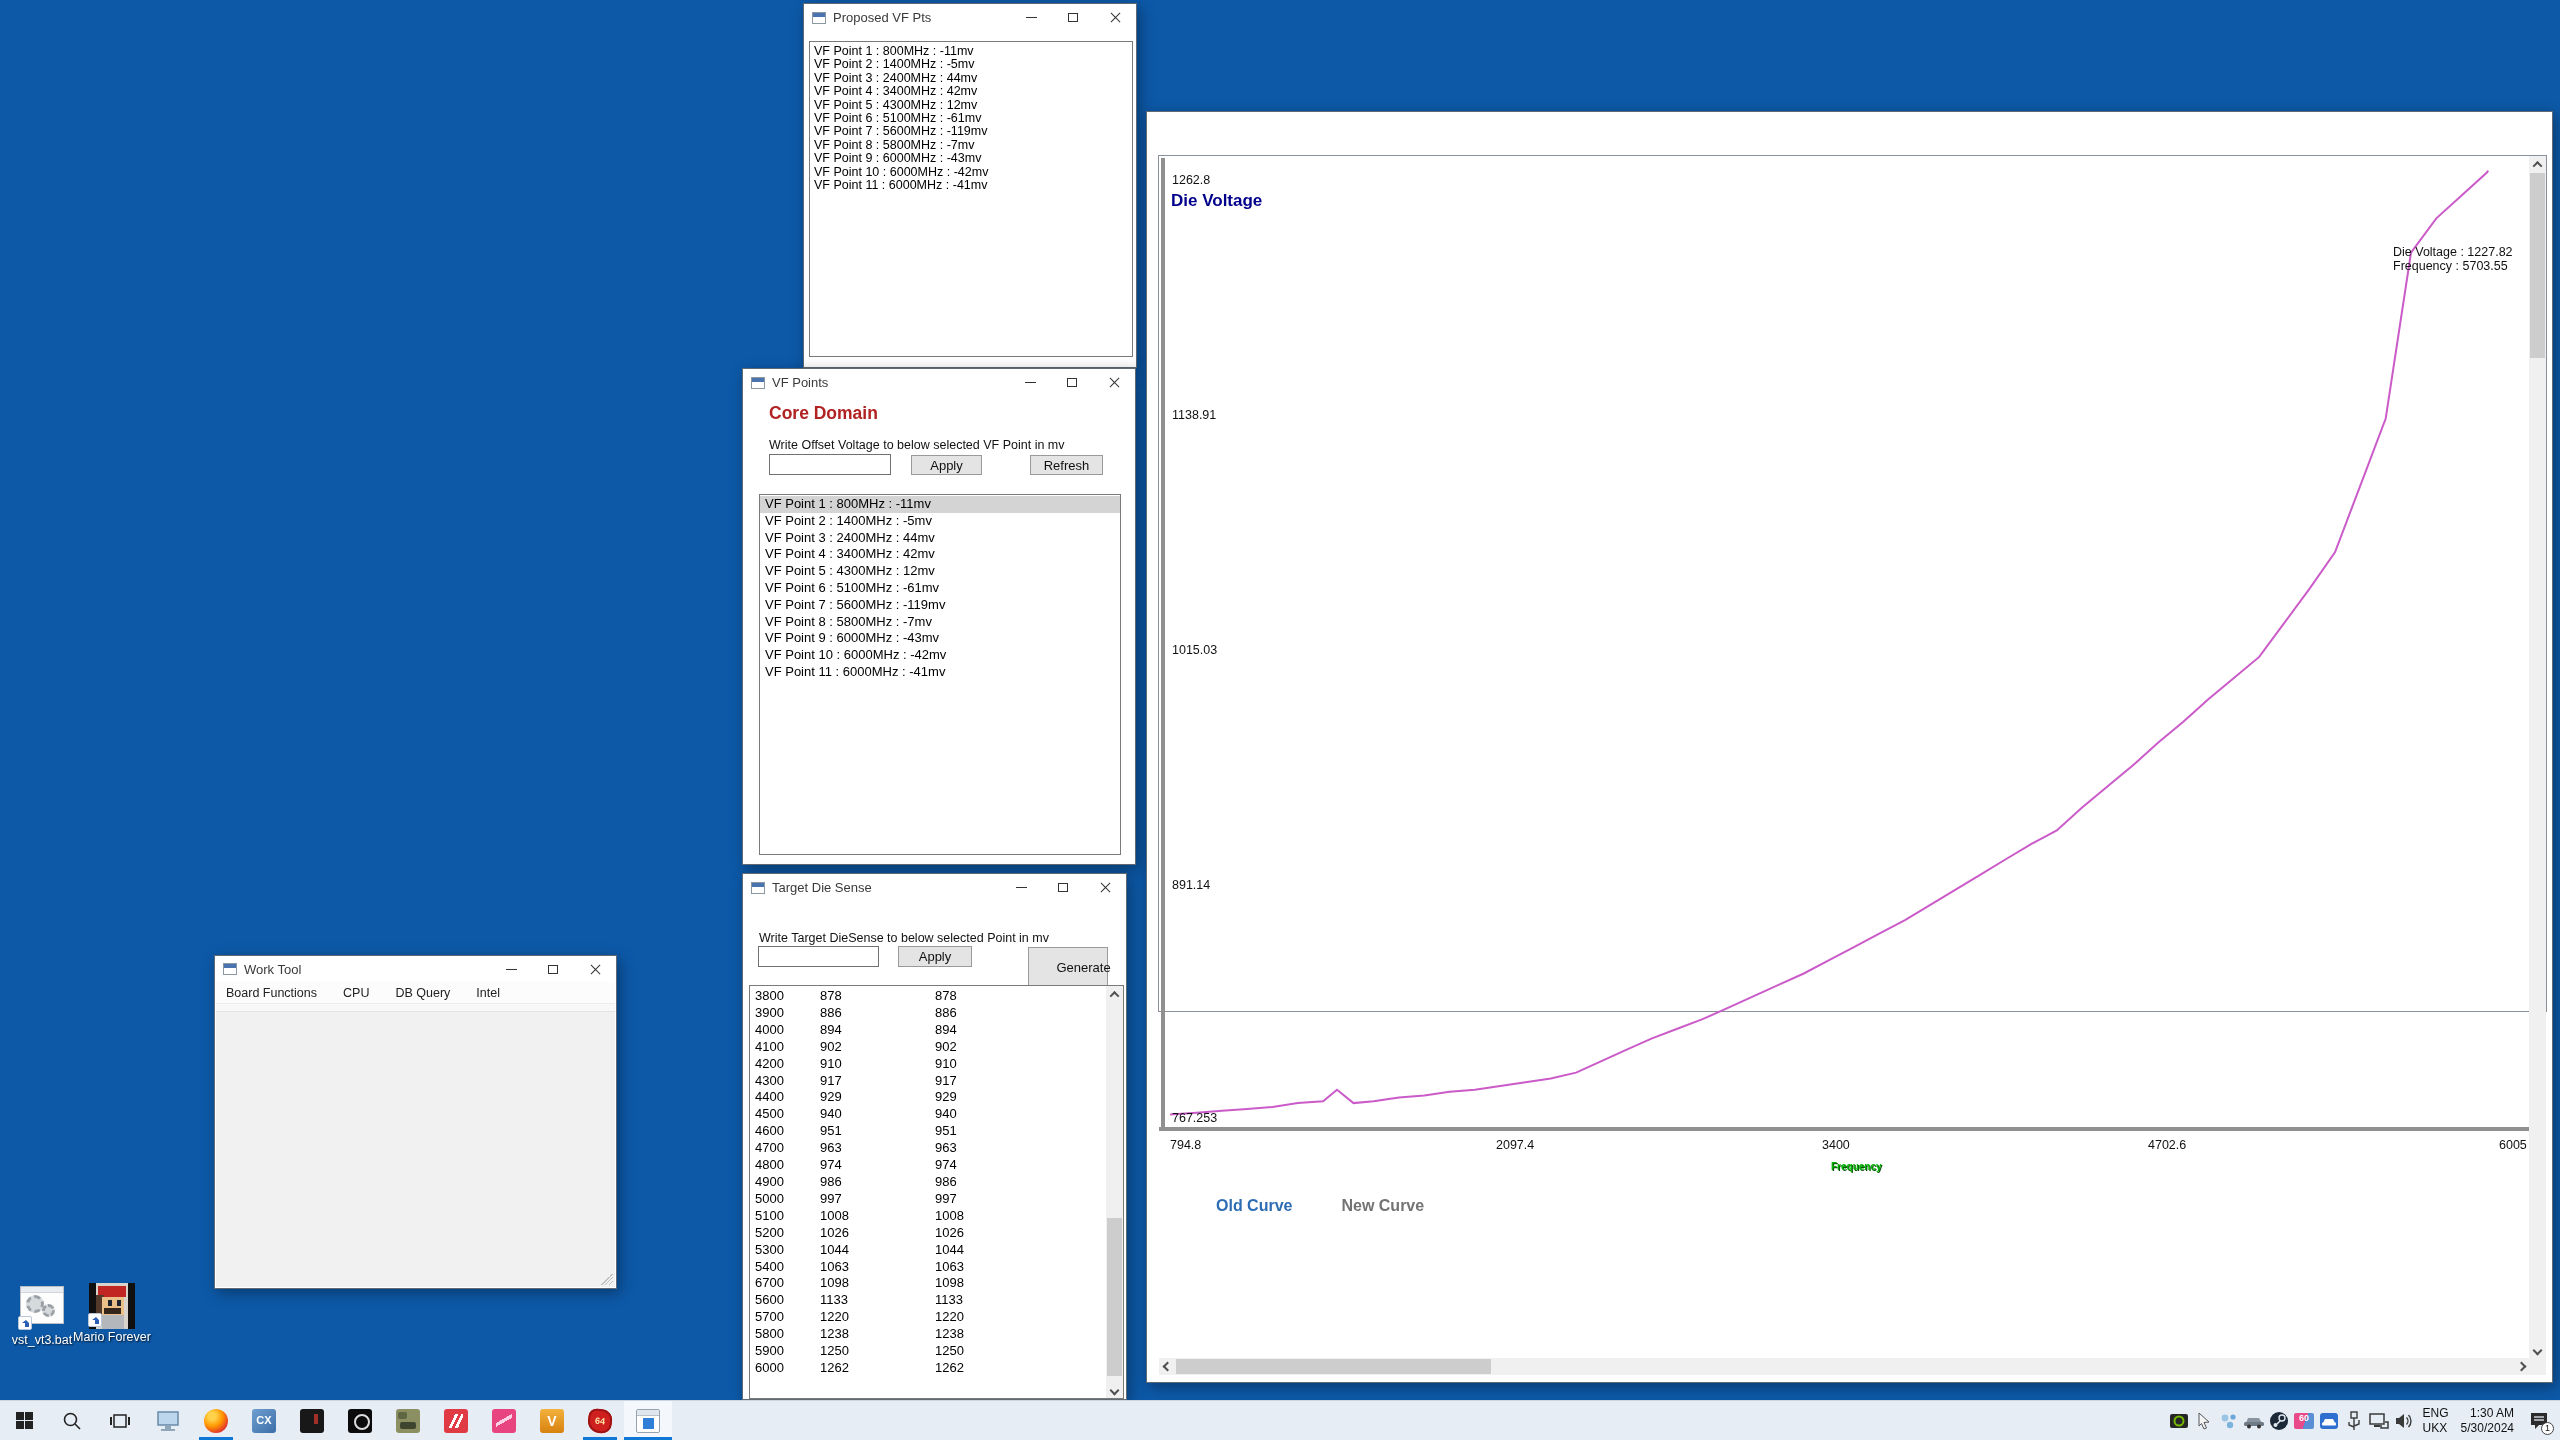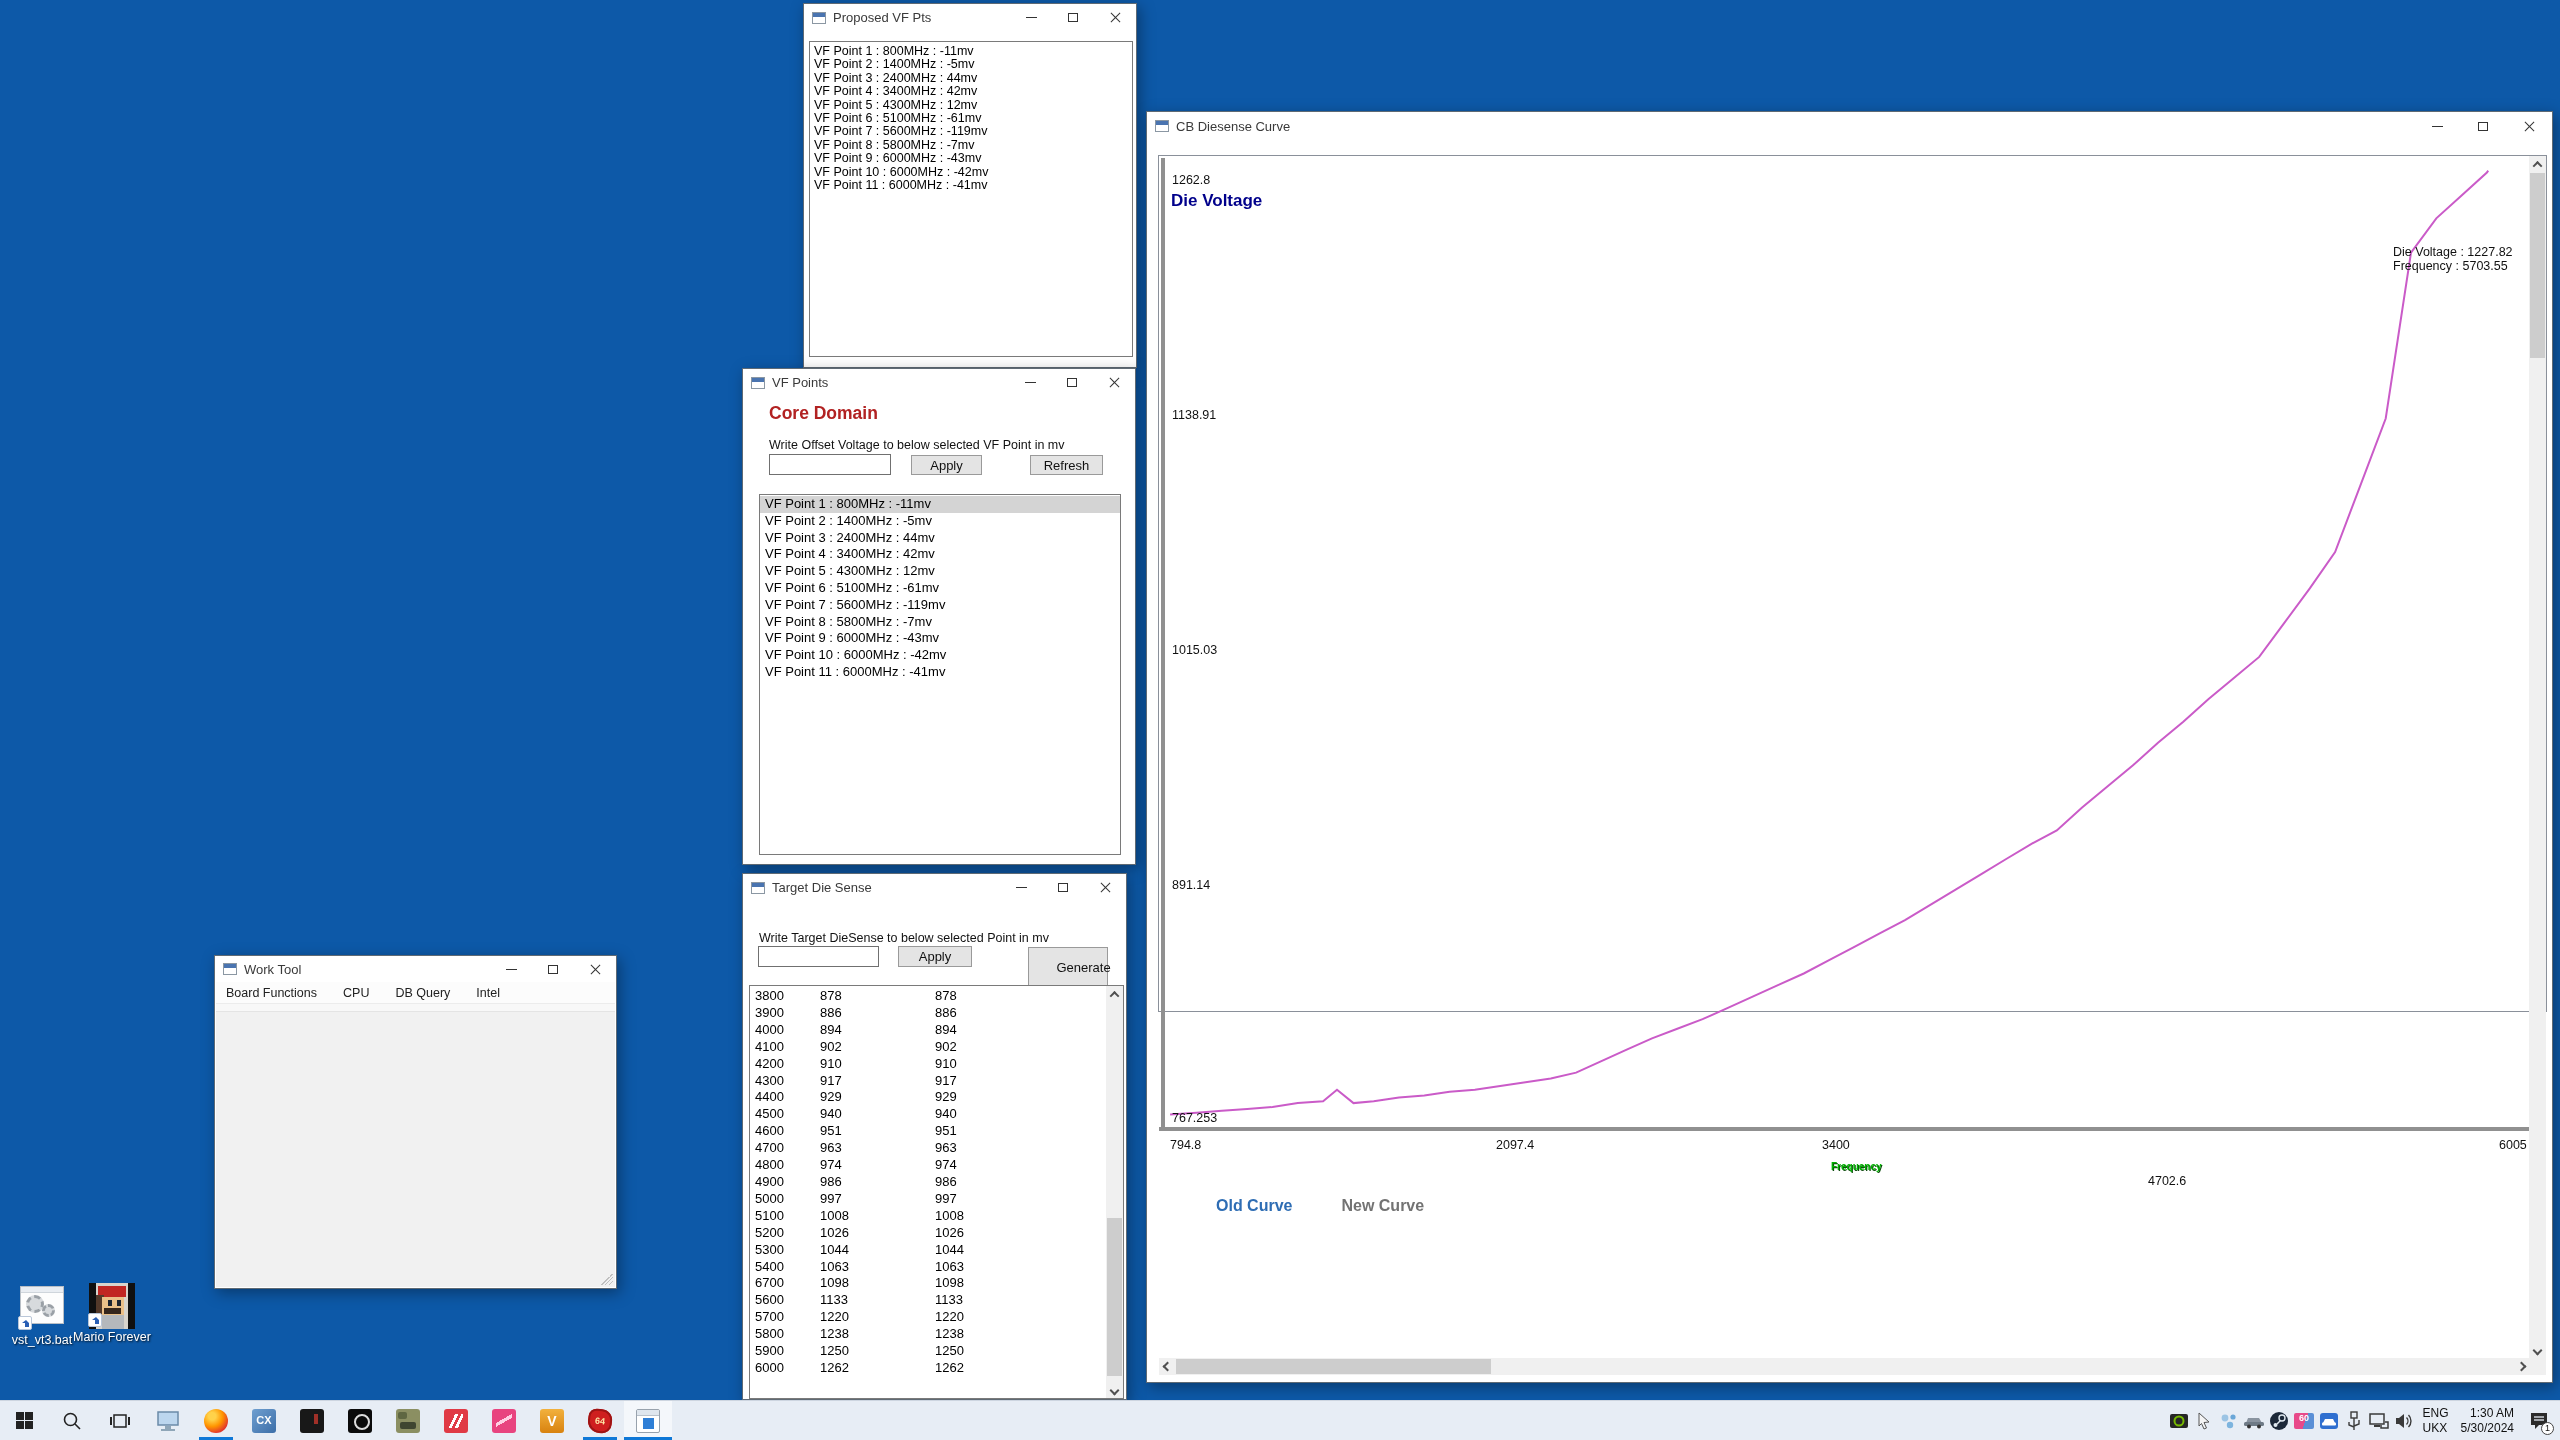--- a/index.html
+++ b/index.html
@@ -391,56 +391,41 @@
       <span class="menu-item">DB Query</span>
       <span class="menu-item">Intel</span>
     </div>
   <div id="work-content">
     <div id="work-strip"></div>
     <div id="work-grip"></div>
   </div>
 </div>
 
 <div class="win" id="win-cb">
-  <div class="tbar" style="height:28px;">
-    <div class="wicon"></div>
-    <div class="ttl">CB Diesense Curve</div>
-    <div class="tctrl">
-      <div class="tb" style="width:46px;">
-          <div class="g-min"></div>
-        </div>
-      <div class="tb" style="width:46px;">
-          <div class="g-max"></div>
-        </div>
-      <div class="tb" style="width:46px;">
-          <div class="g-close"></div>
-        </div>
-    </div>
-  </div>
 
   <div id="cb-frame">
     <div id="cb-axis-v"></div>
     <div id="cb-axis-h"></div>
 
     <svg id="cb-svg">
       <polyline fill="none" stroke-width="2" points="11.1,958.6 37.6,956.7 62.9,954.8 88.2,952.9 113.5,951.0 138.8,947.1 164.1,945.2 178.0,933.8 194.5,947.1 214.7,945.2 240.0,941.4 265.3,939.5 290.6,935.7 315.9,933.8 341.2,930.0 366.5,926.2 391.8,922.4 417.1,916.6 442.4,905.2 467.7,893.7 493.0,882.3 518.3,872.8 543.6,863.2 568.9,851.8 594.2,840.3 619.5,828.9 644.8,817.5 670.1,804.1 695.4,790.8 720.7,777.4 746.0,764.1 771.3,748.8 796.6,733.6 821.9,718.3 847.2,703.0 872.5,687.8 897.8,674.4 923.1,651.6 948.4,630.6 973.7,609.6 999.0,586.7 1024.3,565.7 1049.6,542.9 1074.9,521.9 1100.2,500.9 1125.5,466.6 1150.8,432.3 1176.1,396.0 1201.4,329.3 1226.7,262.5 1252.0,96.6 1277.3,62.3 1302.6,39.4 1327.9,16.5 1329.2,14.6" stroke="#ca5bc8"></polyline>
     </svg>
 
     <div class="ytick" style="top:17px;">1262.8</div>
     <div class="ytick" style="top:252px;">1138.91</div>
     <div class="ytick" style="top:487px;">1015.03</div>
     <div class="ytick" style="top:722px;">891.14</div>
     <div class="ytick" style="top:955px;">767.253</div>
 
     <div id="cb-yaxis-title">Die Voltage</div>
 
     <div class="xtick" style="left:11px;">794.8</div>
     <div class="xtick" style="left:337px;">2097.4</div>
     <div class="xtick" style="left:663px;">3400</div>
-    <div class="xtick" style="left:989px;margin-top:36px;">4702.6</div>
+    <div class="xtick" style="left:989px;">4702.6</div>
     <div class="xtick" style="left:1340px;">6005</div>
 
     <div id="cb-xaxis-title">Frequency</div>
 
     <div id="cb-legend">
       <span id="legend-old" style="color: rgb(46, 109, 180);">Old Curve</span><span id="legend-new" style="color: #737373;">New Curve</span>
     </div>
 
     <div id="cb-tooltip">
       <div>Die Voltage : 1227.82</div>

